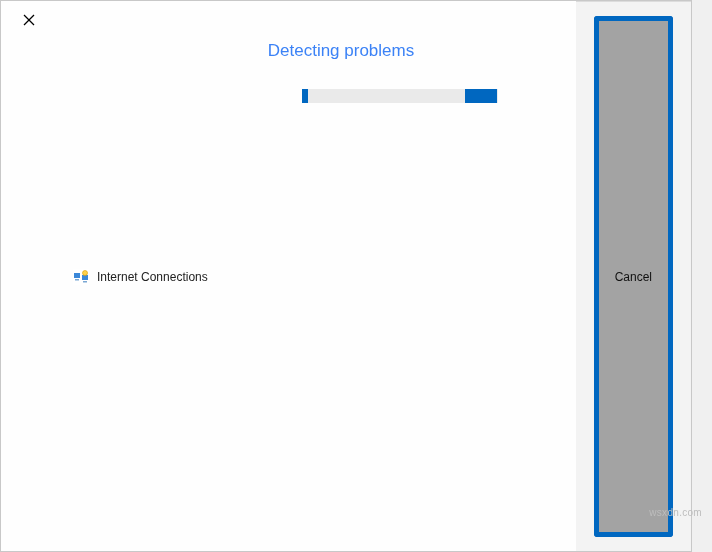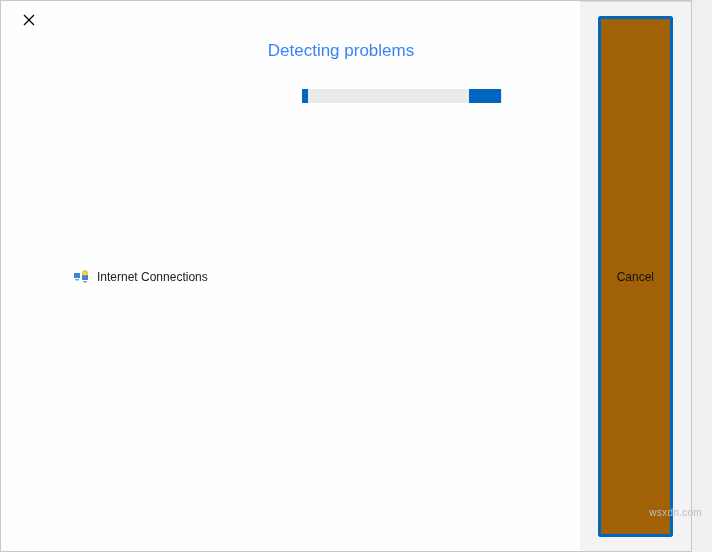--- a/index.html
+++ b/index.html
@@ -81,22 +81,22 @@
     .seg-left { left: 0; width: 6px; }
     .seg-right { right: 1px; width: 32px; }
     .footer {
       border-top: 1px solid #dcdcdc;
       background: #f3f3f3;
       padding: 14px 18px;
       display: flex;
       justify-content: flex-end;
     }
     .btn {
-      border: 3px solid #a3a3a3;
-      background: #a16207;
+      border: 5px solid #a3a3a3;
+      background: #a3a3a3;
       border-radius: 3px;
       font-size: 12px;
       font-family: inherit;
       padding: 4px 16px;
       min-width: 74px;
       text-align: center;
       cursor: pointer;
       color: #111;
     }
     .btn.focused {

